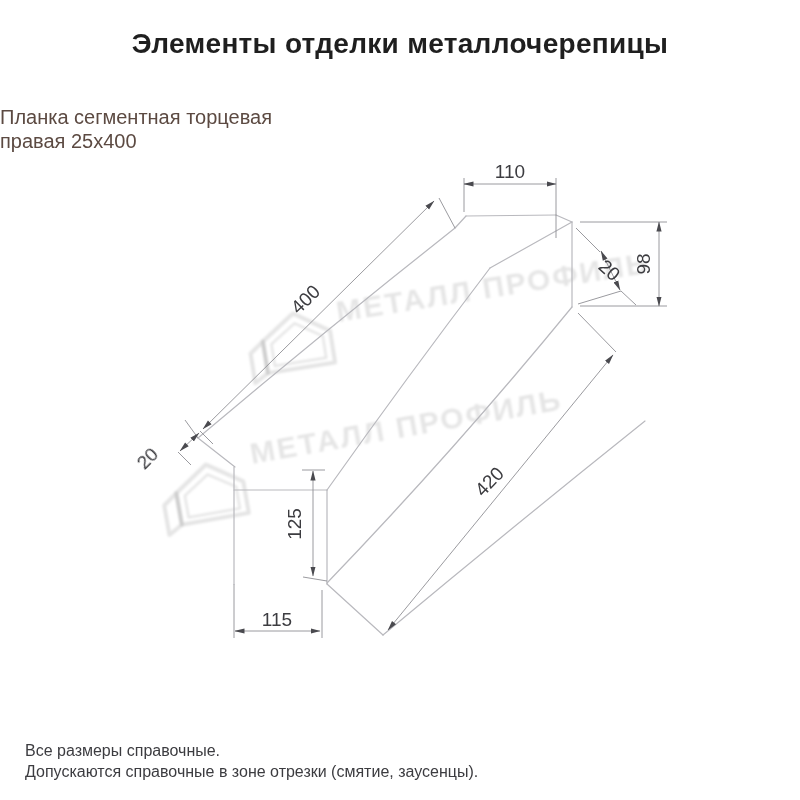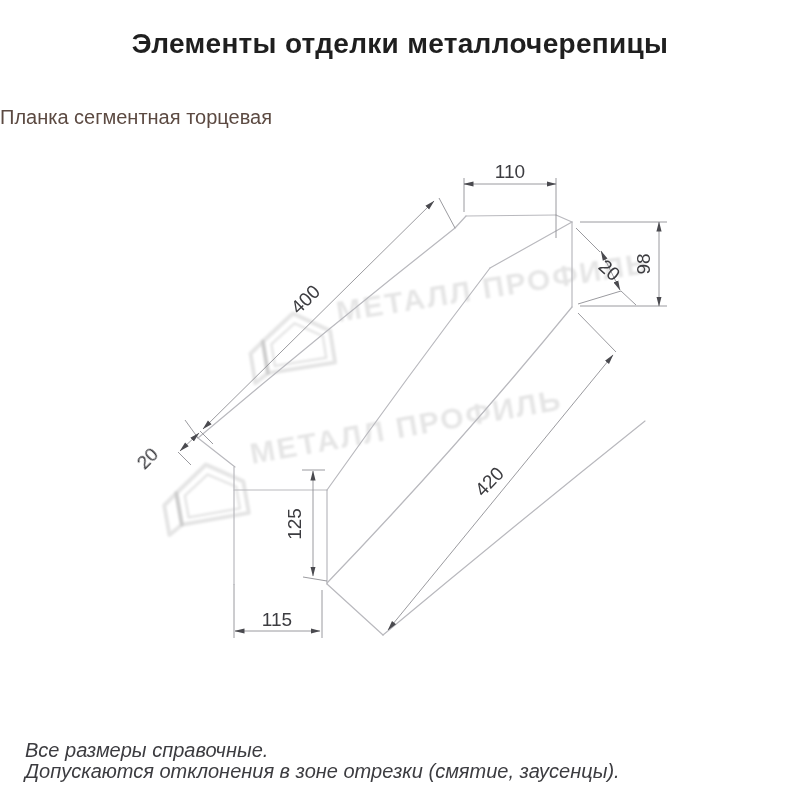--- a/index.html
+++ b/index.html
@@ -27,34 +27,34 @@
   .dim{fill:none;stroke:var(--c-line-dim,#8f8f94);stroke-width:0.9;
        marker-start:url(#as);marker-end:url(#ae);}
   .ah{fill:var(--c-arrow,#4a4a4f);}
   .dt{fill:var(--c-dim-text,#3c3c40);font-size:19px;font-family:"Liberation Sans",sans-serif;text-anchor:middle;}
   .wm{filter:blur(1.1px);}
   .wm-text{fill:var(--c-watermark,rgba(0,0,0,0.10));font-size:30px;font-weight:bold;letter-spacing:2px;font-family:"Liberation Sans",sans-serif;}
   .wm-logo{fill:none;stroke:var(--c-watermark,rgba(0,0,0,0.10));stroke-width:4;stroke-linejoin:round;}
   .wm-logo-inner{fill:none;stroke:var(--c-watermark,rgba(0,0,0,0.10));stroke-width:2.5;stroke-linejoin:round;}
   .footer-notes{
     position:absolute;left:25px;top:740px;
-    font-size:20px;line-height:21px;
+    font-size:16px;line-height:21px;
     color:var(--c-dim-text,#383838);
-    font-style:italic;
   }
 </style>
 </head>
 <body>
 
 <div class="page">
 
   <div class="page-title">Элементы отделки металлочерепицы</div>
 
   <div class="product-name">
     <div>Планка сегментная торцевая</div>
+    <div>правая 25x400</div>
   </div>
 
   <svg class="drawing-svg" width="800" height="800" viewBox="0 0 800 800">
     <defs>
       <marker id="as" markerWidth="11" markerHeight="7" refX="0.5" refY="3.5" orient="auto" markerUnits="userSpaceOnUse">
         <path class="ah" d="M0,3.5 L10,0.9 L10,6.1 Z"></path>
       </marker>
       <marker id="ae" markerWidth="11" markerHeight="7" refX="9.5" refY="3.5" orient="auto" markerUnits="userSpaceOnUse">
         <path class="ah" d="M10,3.5 L0,0.9 L0,6.1 Z"></path>
       </marker>
@@ -134,16 +134,16 @@
       <text class="dt" x="310" y="304" transform="rotate(-44 310 304)">400</text>
       <text class="dt" x="152" y="463" transform="rotate(-45 152 463)">20</text>
       <text class="dt" x="494" y="486" transform="rotate(-46 494 486)">420</text>
       <text class="dt" x="301" y="524" transform="rotate(-90 301 524)">125</text>
       <text class="dt" x="277" y="626">115</text>
     </g>
   </svg>
 
   <div class="footer-notes">
     <div>Все размеры справочные.</div>
-    <div>Допускаются отклонения в зоне отрезки (смятие, заусенцы).</div>
+    <div>Допускаются справочные в зоне отрезки (смятие, заусенцы).</div>
   </div>
 
 </div>
 
 </body></html>

